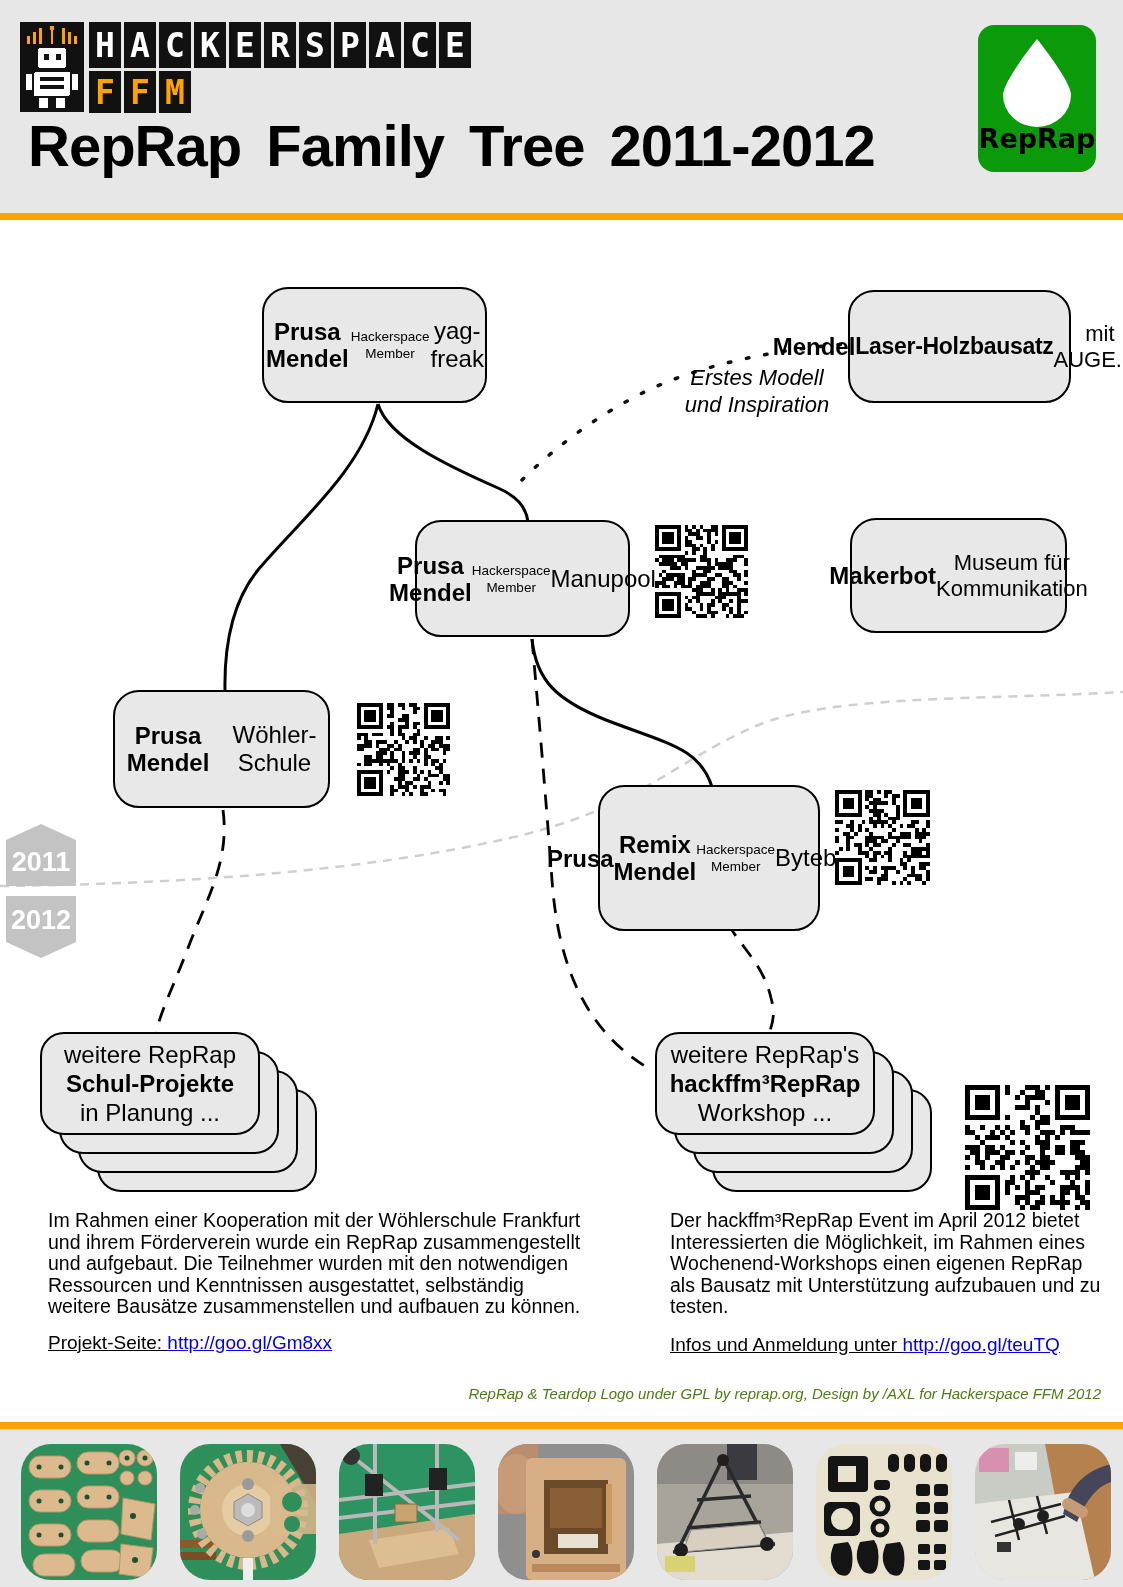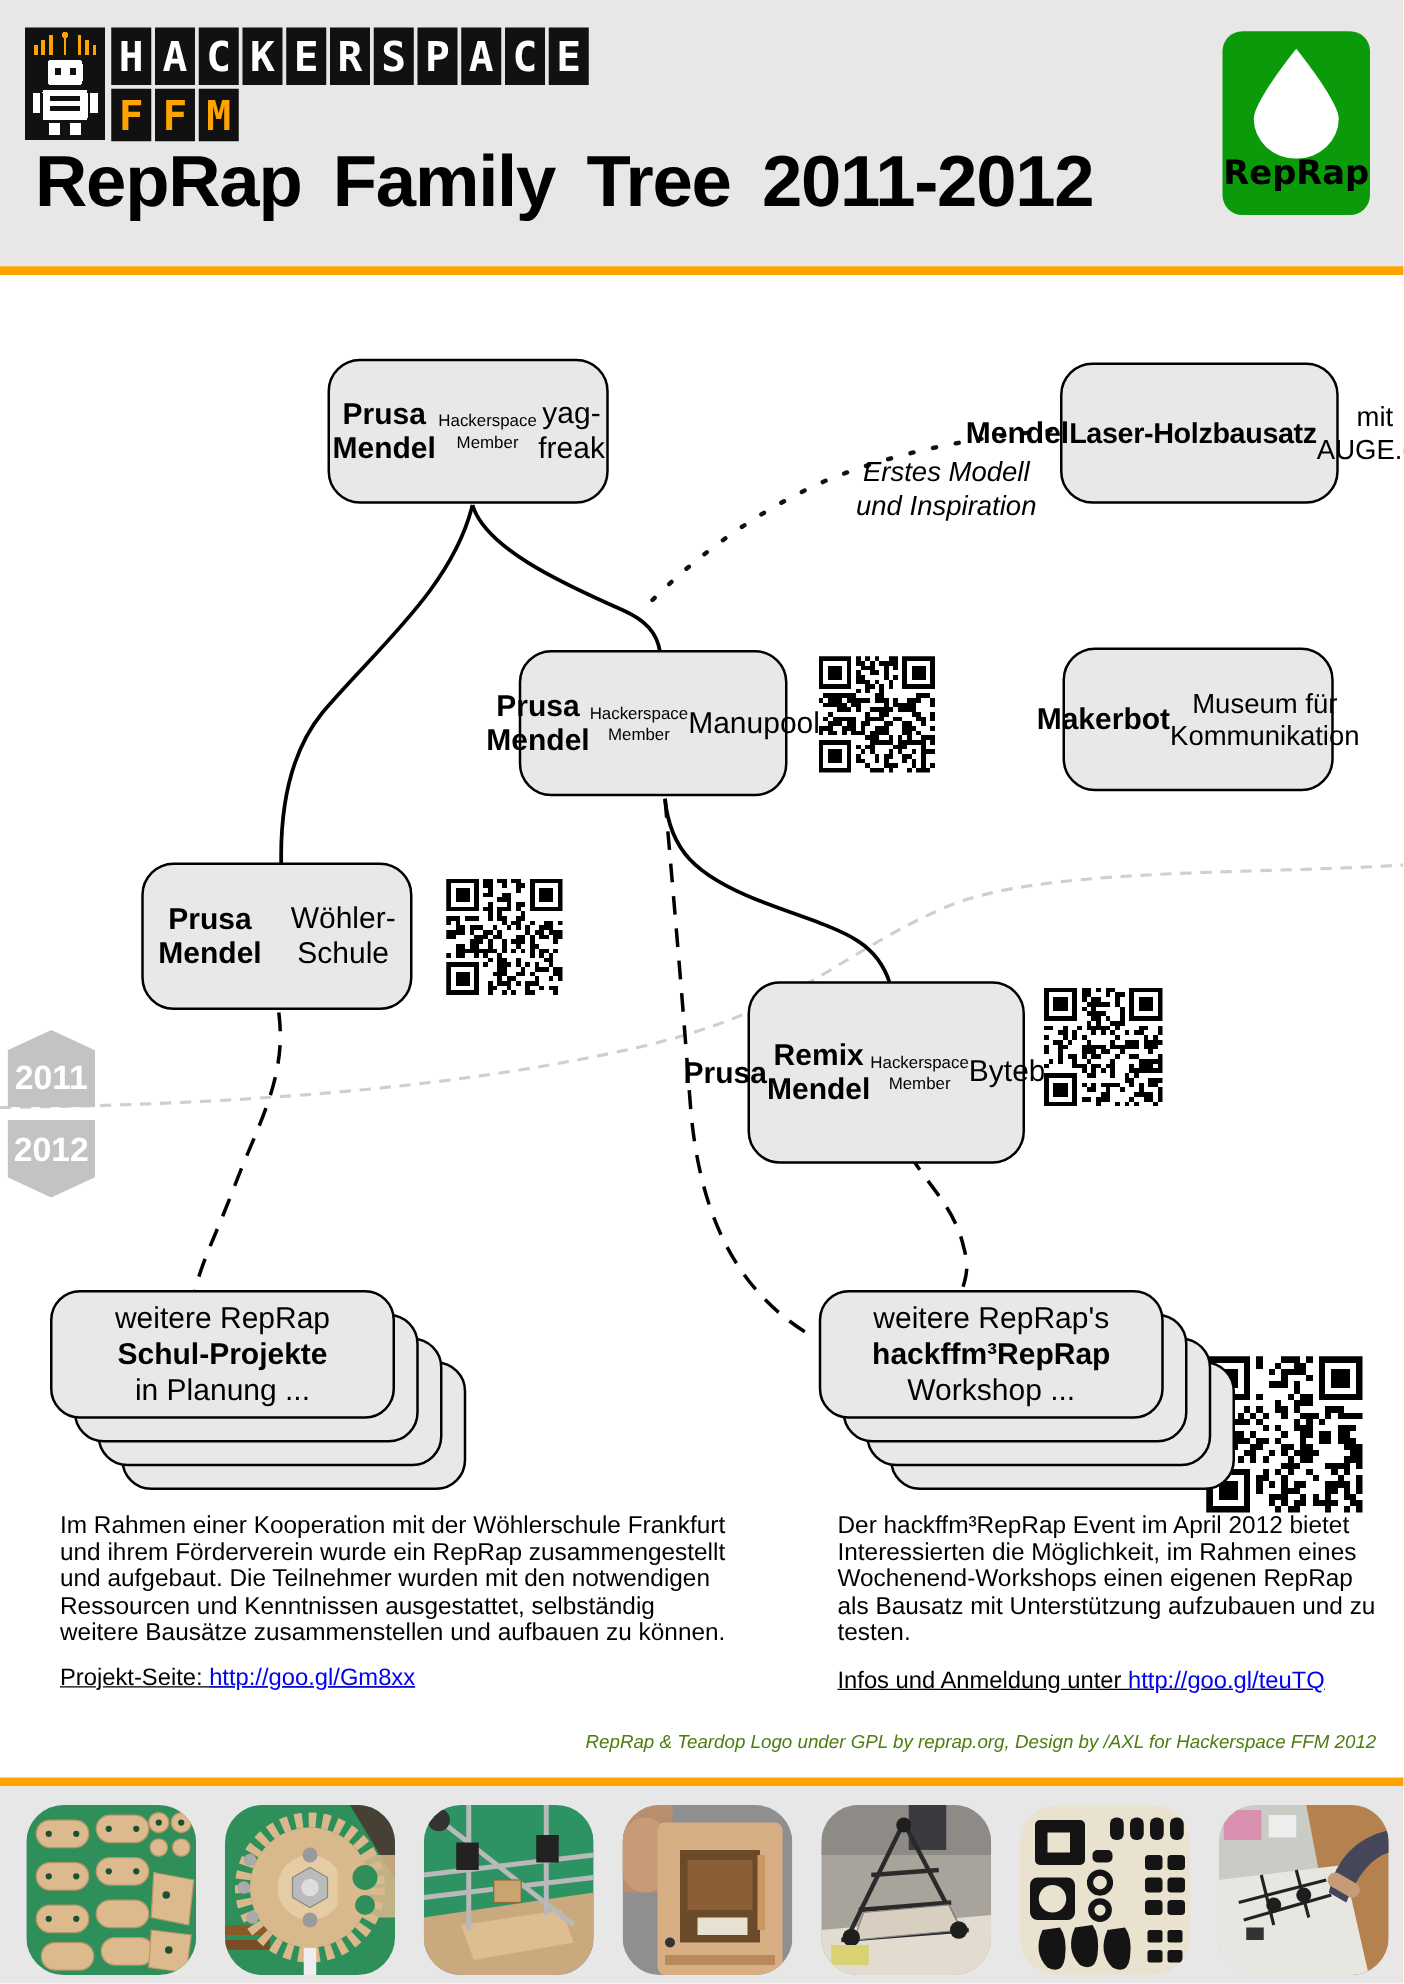--- a/index.html
+++ b/index.html
@@ -70,21 +70,21 @@
          justify-content:center;box-sizing:border-box;}
   .badge-2011{top:824px;height:62px;clip-path:polygon(50% 0,100% 26%,100% 100%,0 100%,0 26%);
               padding-top:14px;}
   .badge-2012{top:896px;height:62px;clip-path:polygon(0 0,100% 0,100% 74%,50% 100%,0 74%);
               padding-bottom:14px;}
 
   
   .stack{position:absolute;z-index:2;width:290px;height:170px;}
   .stack-left{left:40px;top:1032px;}
   .stack-right{left:655px;top:1032px;}
-  .card{position:absolute;width:276px;height:103px;background:var(--node-fill);
+  .card{position:absolute;width:220px;height:103px;background:var(--node-fill);
         border:2.5px solid #000;border-radius:24px;box-sizing:border-box;}
   .card.c1{left:57px;top:57px;z-index:1;}
   .card.c2{left:38px;top:38px;z-index:2;}
   .card.c3{left:19px;top:19px;z-index:3;}
   .card.c0{left:0;top:0;z-index:4;display:flex;flex-direction:column;justify-content:center;
            align-items:center;text-align:center;}
   .card .l{font-size:24px;line-height:29px;}
   .card .l.b{font-weight:bold;}
 
   

